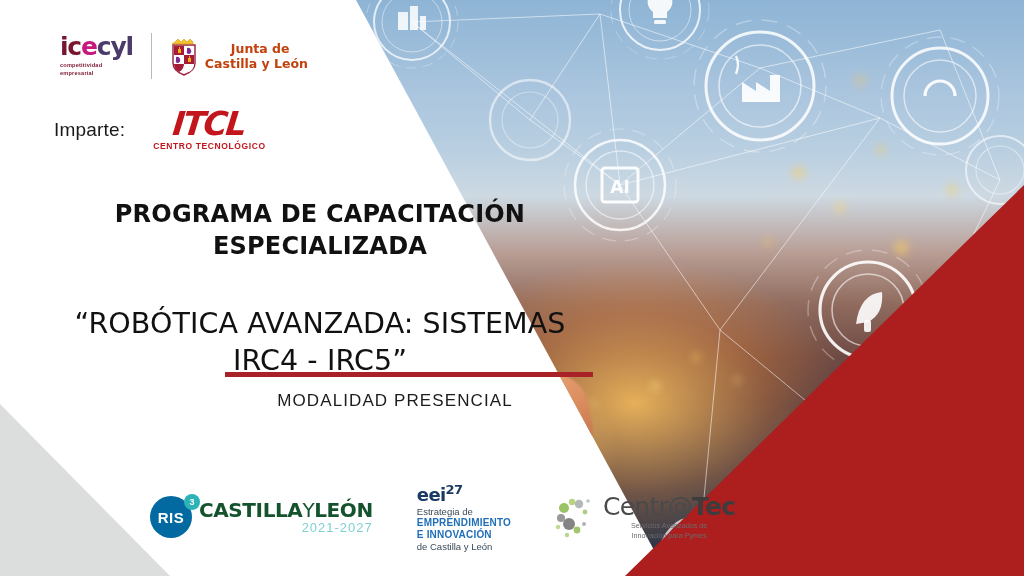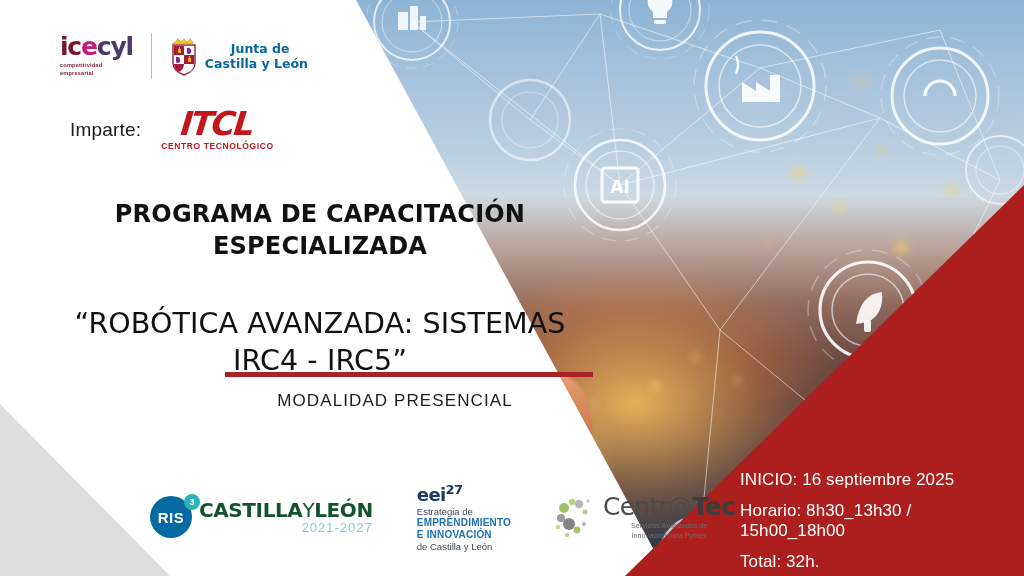--- a/index.html
+++ b/index.html
@@ -165,31 +165,31 @@
   .logo-divider{
     width:1px;height:46px;background:#b9b9b9;
   }
   .junta{ display:flex; align-items:center; gap:7px; }
   .escudo{ width:28px; height:40px; }
   .junta-text{
     font-family:"DejaVu Sans", sans-serif;
     font-weight:700;
     font-size:12.5px;
     line-height:1.2;
-    color:#0369a1;
+    color:#c2410c;
     white-space:nowrap;
   }
   .junta-text .l1{display:block;padding-left:26px;}
   .junta-text .l2{display:block;}
 
   
   .imparte-row{
     position:absolute;
-    left:70px; top:108px;
-    display:flex; align-items:center; gap:20px;
+    left:54px; top:108px;
+    display:flex; align-items:center; gap:28px;
   }
   .imparte-label{
     font-size:19px;
     color:#1a1a1a;
     font-weight:400;
     letter-spacing:.2px;
   }
   .itcl{ display:flex; flex-direction:column; align-items:center; }
   .itcl-word{
     font-family:"DejaVu Sans", sans-serif;
@@ -535,22 +535,14 @@
       <div class="ct-words">
         <span class="ct-main"><span>Centr</span><span>@</span><span class="bold">Tec</span></span>
         <span class="ct-sub">
           <span>Servicios Avanzados de</span><br>
           <span>Innovación para Pymes</span>
         </span>
       </div>
     </div>
   </div>
 
-  <div class="info">
-    <p>INICIO: 16 septiembre 2025</p>
-    <p>
-      <span>Horario:  8h30_13h30 /</span><br>
-      <span>15h00_18h00</span>
-    </p>
-    <p>Total: 32h.</p>
-  </div>
 
 </div>
 
 </body></html>

